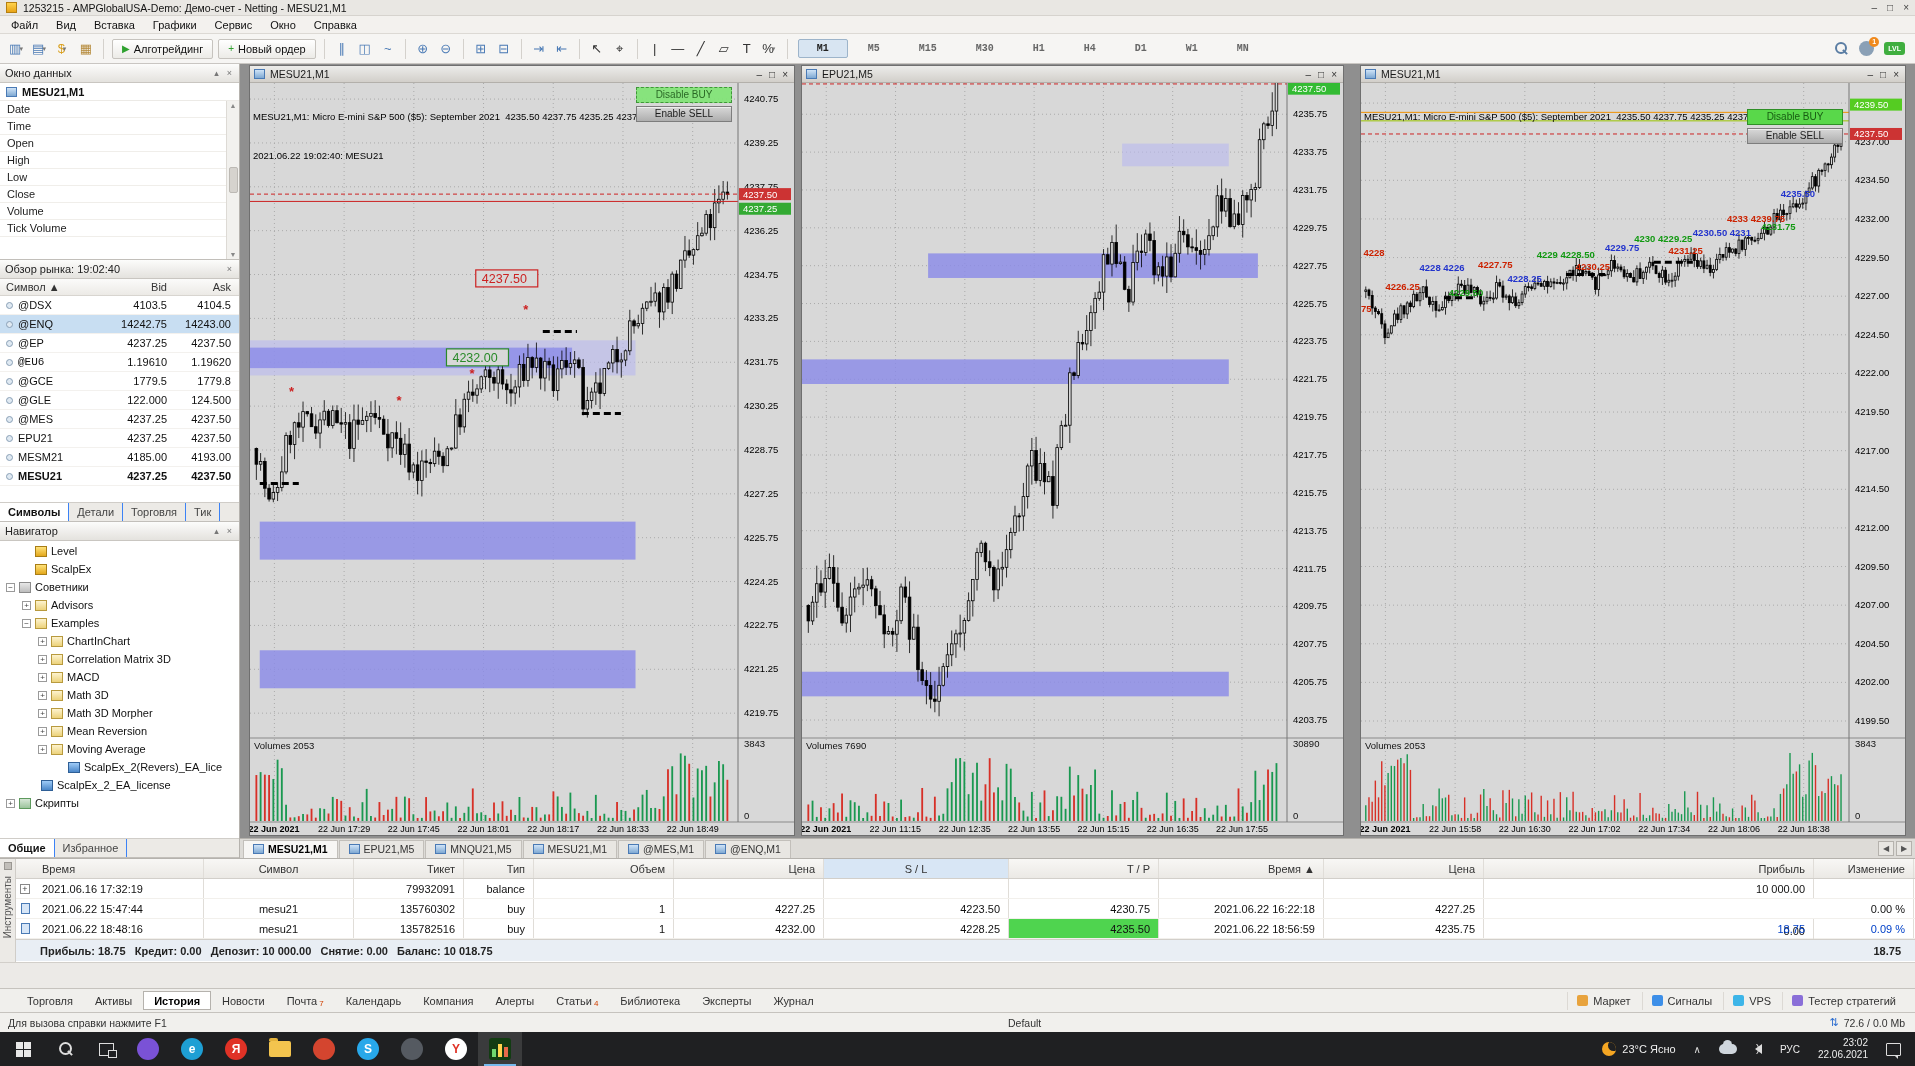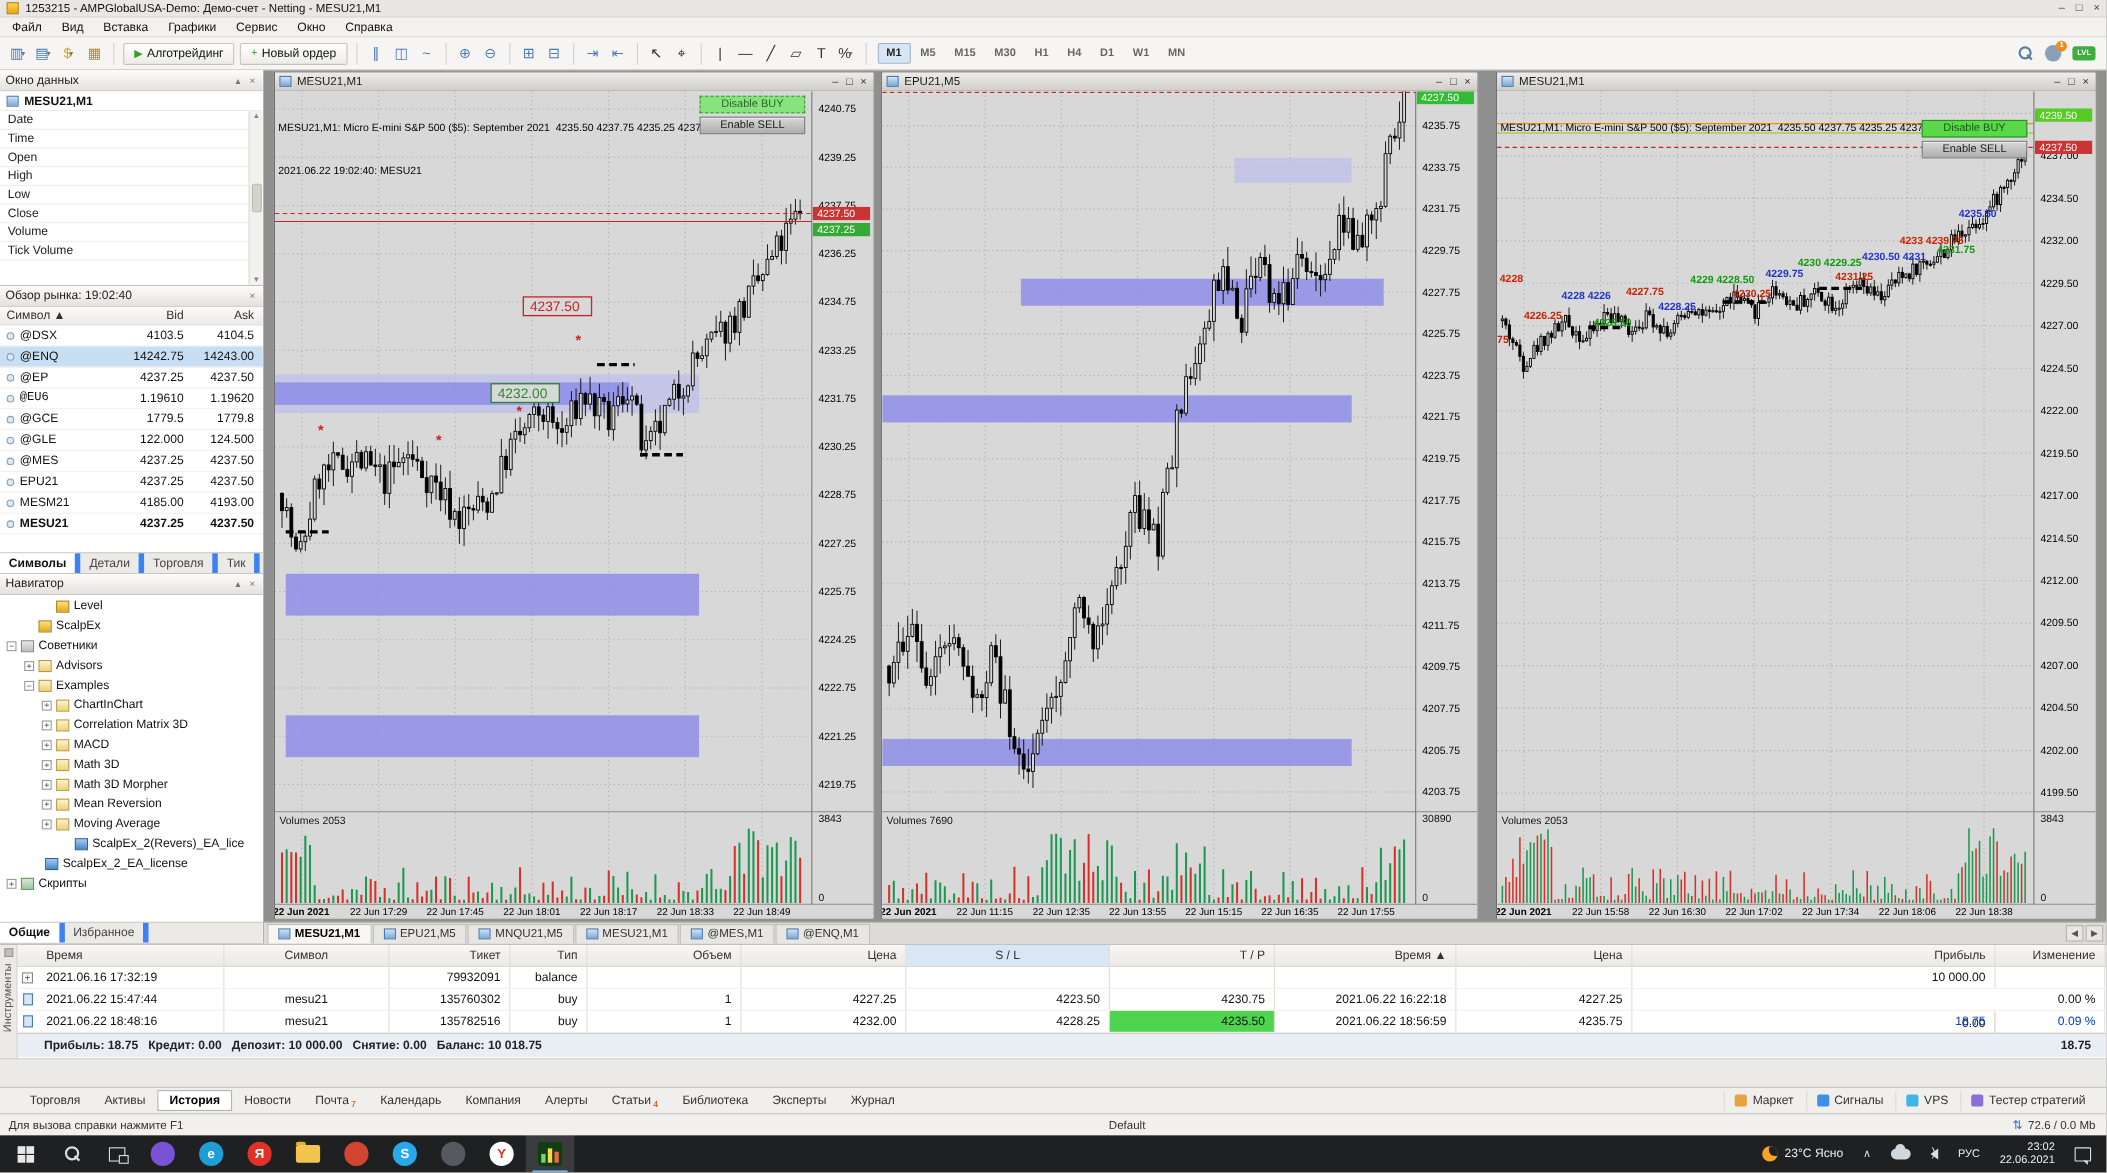--- a/index.html
+++ b/index.html
@@ -15,21 +15,21 @@
 .menubar{height:18px;display:flex;align-items:center;background:#f3f1ee;border-bottom:1px solid #dcd9d4;padding-left:2px;}
 .mi{padding:2px 9px;}
 .toolbar{height:30px;background:#f6f5f3;border-bottom:1px solid #c9c6c2;display:flex;align-items:center;padding:0 6px;}
 #tb-items{display:flex;align-items:center;gap:1px;}
 .tb-btn{height:22px;min-width:22px;display:inline-flex;align-items:center;justify-content:center;font-size:13px;border-radius:2px;position:relative;}
 .tb-dd{font-size:7px;color:#777;margin-left:-2px;margin-right:2px;}
 .tb-sep{width:1px;height:20px;background:#d4d1cc;margin:0 5px;}
 .tb-text-btn{display:inline-flex;align-items:center;gap:4px;padding:3px 9px;border:1px solid #c6c3be;border-radius:2px;background:linear-gradient(#ffffff,#ecebe7);margin:0 2px;}
 .tb-bicon{font-size:10px;}
 .tf-group{display:flex;gap:1px;margin-left:4px;}
-.tf{padding:3px 7px;font-weight:bold;font-size:10px;color:#666;border:1px solid transparent;border-radius:2px;}
+.tf{padding:3px 18px;font-weight:bold;font-size:10px;color:#666;border:1px solid transparent;border-radius:2px;font-family:Liberation Mono, monospace;}
 .tf.active{background:#d8e5f2;border-color:#9db4ca;color:#222;}
 .tb-right{margin-left:auto;display:flex;align-items:center;gap:10px;padding-right:4px;}
 .mag{position:relative;width:15px;height:15px;display:inline-block;}
 .mag::before{content:"";position:absolute;width:8px;height:8px;border:2px solid #5a7da3;border-radius:50%;left:1px;top:1px;}
 .mag::after{content:"";position:absolute;width:6px;height:2px;background:#5a7da3;transform:rotate(45deg);left:8px;top:10px;}
 .user-ic{position:relative;width:15px;height:15px;border-radius:50%;background:#8aa0b6;display:inline-block;}
 .user-badge{position:absolute;top:-4px;right:-5px;background:#f08a1d;color:#fff;border-radius:50%;width:10px;height:10px;font-size:7px;line-height:10px;text-align:center;font-weight:bold;}
 .lvl-bad{background:#3fae3f;color:#fff;font-size:7px;font-weight:bold;padding:3px 4px;border-radius:3px;}
 
 
@@ -46,21 +46,21 @@
 .vscroll{position:absolute;top:0;right:0;width:13px;height:100%;background:#f2f1ee;border-left:1px solid #dddad5;display:flex;flex-direction:column;align-items:center;justify-content:space-between;font-size:7px;color:#888;padding:1px 0;}
 .vthumb{width:9px;flex:0 0 26px;background:#d6d3ce;border:1px solid #bcb9b4;border-radius:2px;}
 .mw-cols{height:17px;flex:none;display:flex;align-items:center;background:linear-gradient(#fbfbfa,#eceae6);border-bottom:1px solid #d8d5d0;color:#333;}
 .mw-c1{flex:1;padding-left:6px;}.mw-c2{width:72px;text-align:right;padding-right:6px;}.mw-c3{width:66px;text-align:right;padding-right:8px;}
 #mw-rows{flex:1;overflow:hidden;background:#fff;}
 .mw-row{height:19px;display:flex;align-items:center;border-bottom:1px solid #f3f1ee;}
 .mw-row.sel{background:#c8def2;}
 .mw-row.bold{font-weight:bold;}
 .sym-dot{width:7px;height:7px;border-radius:50%;border:1px solid #8aa0b6;background:#dfe9f2;margin:0 5px 0 6px;flex:none;}
 .ptabs{height:19px;flex:none;display:flex;background:#eceae6;border-top:1px solid #d0cdc8;}
-.ptab{padding:3px 8px;border-right:5px solid #3b82f6;color:#444;white-space:nowrap;overflow:hidden;text-align:center;}
+.ptab{padding:3px 8px;border-right:1px solid #3b82f6;color:#444;white-space:nowrap;overflow:hidden;text-align:center;}
 .ptab.active{background:#fff;font-weight:bold;color:#111;}
 #nav-tree{flex:1;overflow:hidden;background:#fff;padding-top:1px;}
 .tree-row{height:18px;display:flex;align-items:center;gap:4px;}
 .exp{width:9px;height:9px;border:1px solid #9a9a9a;background:#fff;font-size:8px;line-height:7px;text-align:center;color:#444;flex:none;}
 .tree-ico{width:12px;height:11px;flex:none;border:1px solid #999;}
 .ico-indicator{background:linear-gradient(#ffe27a,#e3a81c);border-color:#a87d15;}
 .ico-ea{background:linear-gradient(#9ecbf7,#4a86c8);border-color:#2f5f96;}
 .ico-folder{background:linear-gradient(#fdf3cf,#ecd27a);border-color:#b89a3e;}
 .ico-advisors{background:linear-gradient(#e7e7e7,#bdbdbd);border-color:#8b8b8b;}
 .ico-scripts{background:linear-gradient(#d7e7d7,#9cc49c);border-color:#5d9a5d;}
@@ -357,21 +357,21 @@
           </div>
       </section>
 
       <section class="panel" style="flex:1">
         <div class="p-head">
           <span class="t">Навигатор</span>
           <span class="hb">▴</span>
           <span class="hb">×</span>
         </div>
         <div id="nav-tree">
-            <div class="tree-row" style="padding-left: 22px; margin-left: 16px;">
+            <div class="tree-row" style="padding-left: 22px;">
               <span style="width: 9px;"></span>
               <span class="tree-ico ico-indicator"></span>
               <span>Level</span>
             </div>
             <div class="tree-row" style="padding-left: 22px;">
               <span style="width: 9px;"></span>
               <span class="tree-ico ico-indicator"></span>
               <span>ScalpEx</span>
             </div>
             <div class="tree-row" style="padding-left: 6px;">

